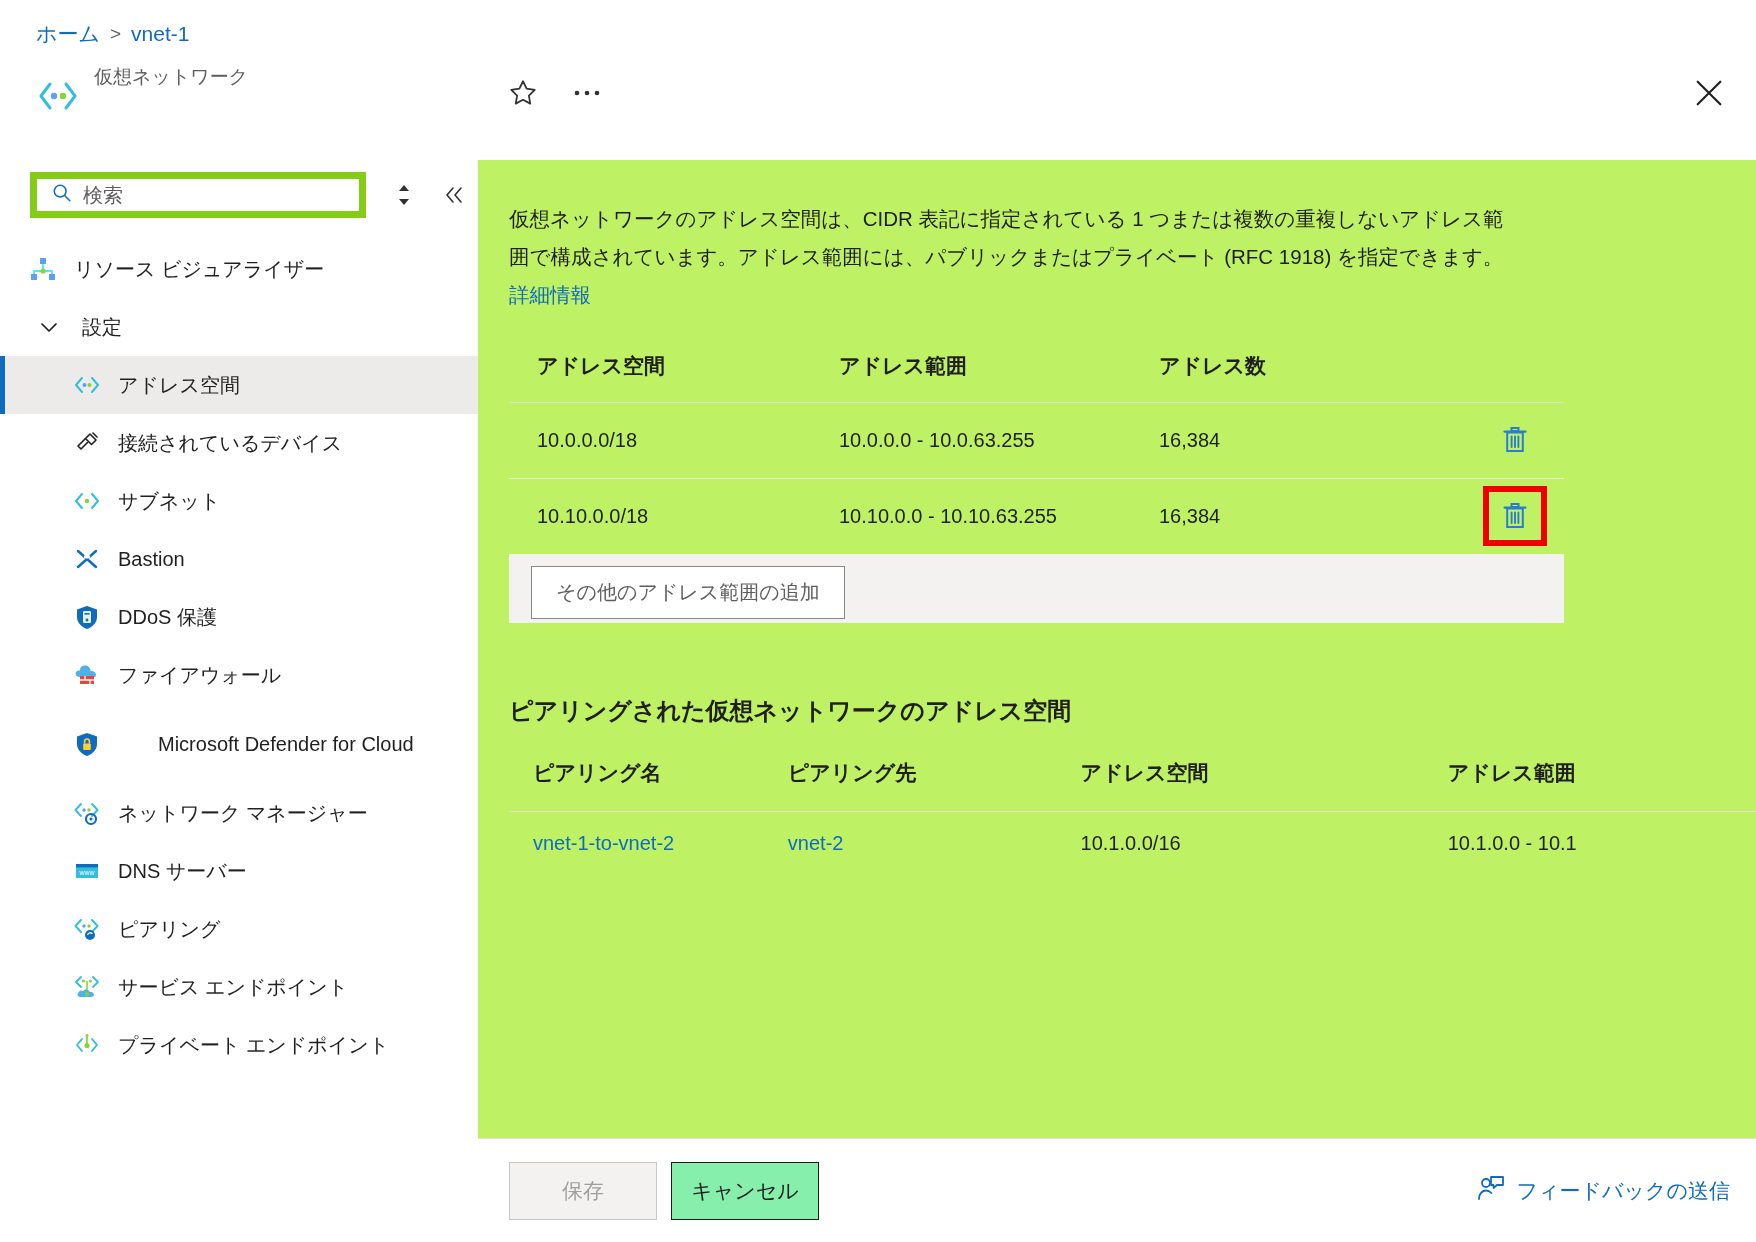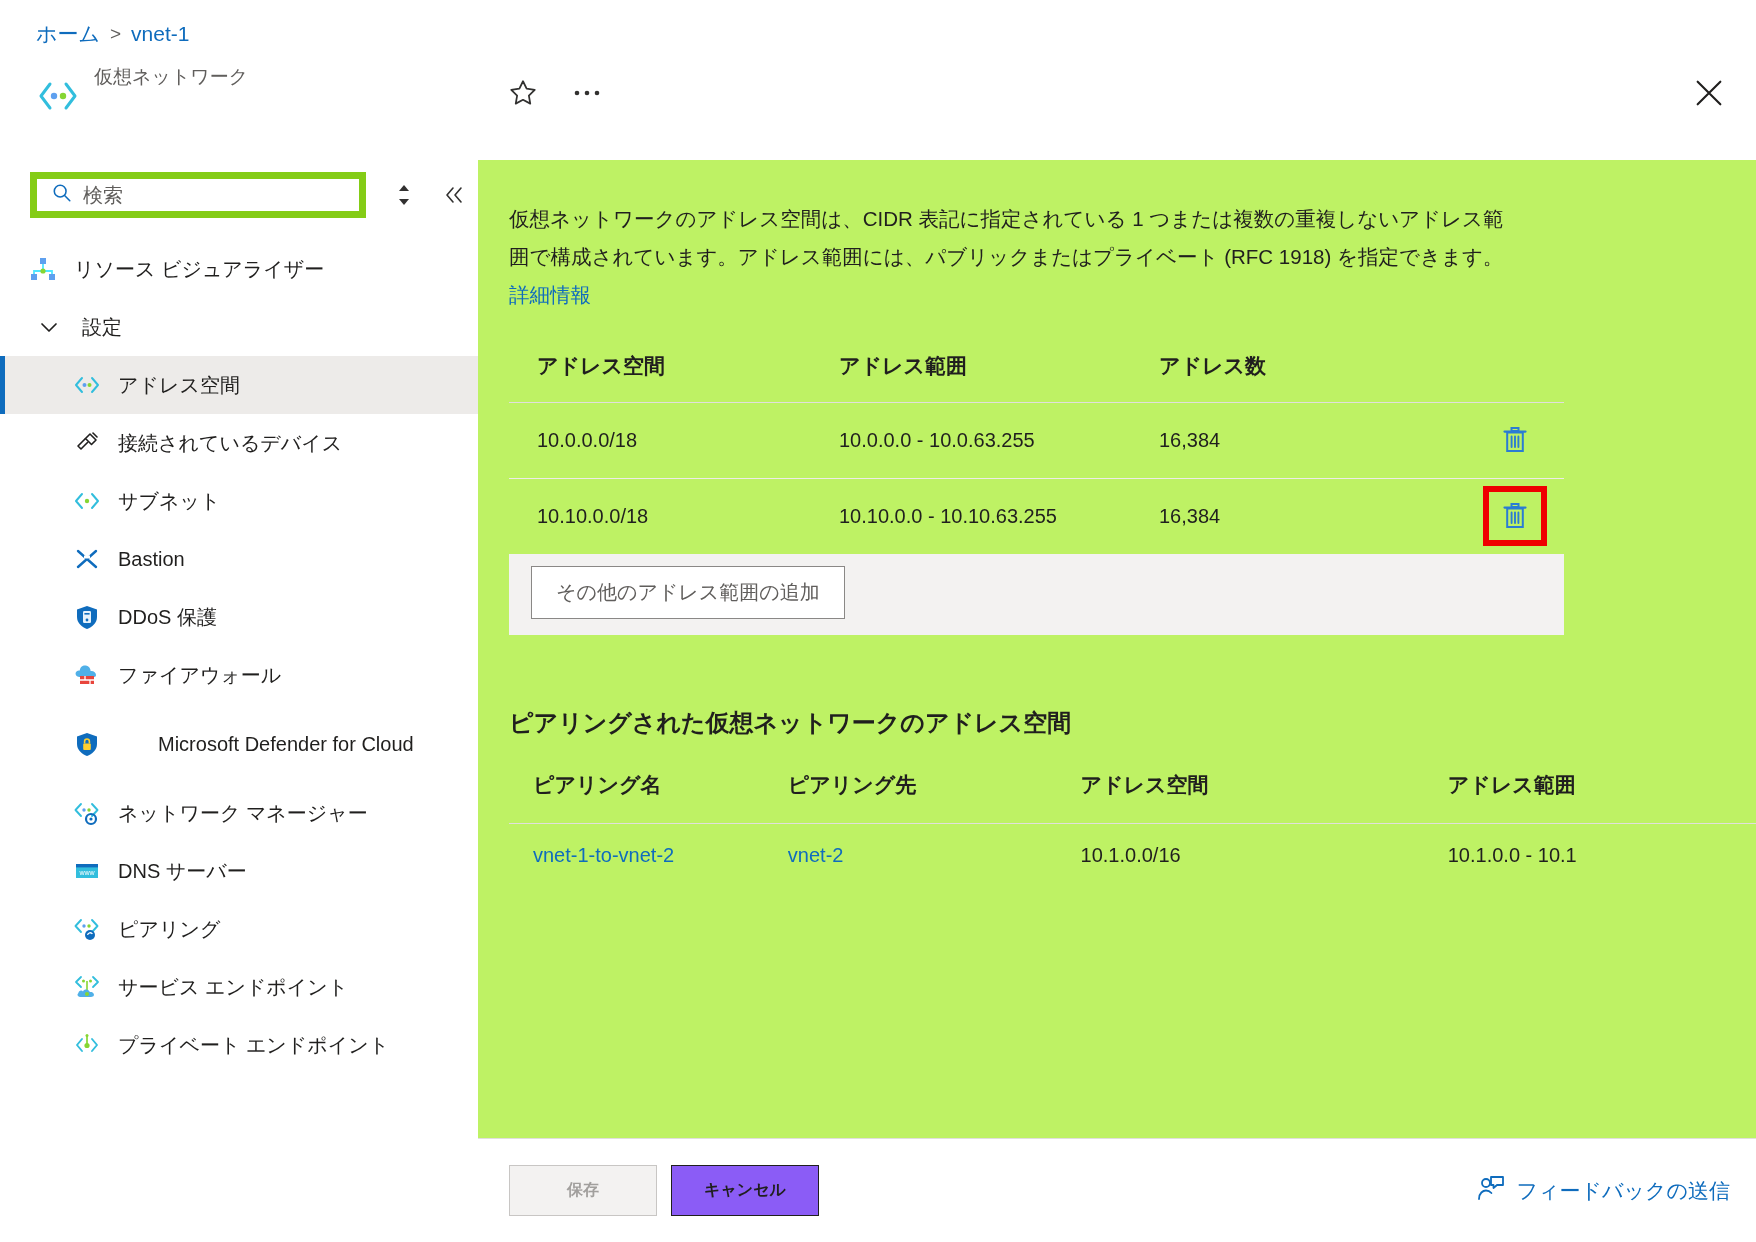--- a/index.html
+++ b/index.html
@@ -108,21 +108,21 @@
 
   .del-cell { text-align: right; padding-right: 28px !important; }
   .del-btn {
     display: inline-flex; align-items: center; justify-content: center;
     width: 42px; height: 38px; cursor: pointer; background: none; border: none;
   }
   .del-btn.highlighted { outline: 6px solid #ef0000; outline-offset: 5px; }
 
   .addrow-bar {
     margin-left: 31px; width: 1055px; background: #f3f2f1;
-    padding: 12px 0 16px 22px;
+    padding: 12px 0 4px 22px;
   }
   .btn-addrange {
     font-family: inherit; font-size: 20px; color: #605e5c;
     background: #ffffff; border: 1px solid #8a8886;
     padding: 12px 24px; cursor: pointer;
   }
 
   .peer-heading {
     margin-left: 31px; margin-top: 72px;
     font-size: 24px; font-weight: 600; color: #201f1e;
@@ -141,25 +141,25 @@
   .pc1 { width: 262px; padding-left: 24px !important; }
   .pc2 { width: 275px; }
   .pc3 { width: 345px; }
   .pc4 { width: 330px; }
 
   
   .footer-sep { position: absolute; left: 478px; right: 0; top: 1138px; height:1px; background:#e1dfdd; }
   .footer { position: absolute; left: 478px; right: 0; top: 1139px; height: 103px; background: #fff; }
   .footer-inner { display:flex; align-items:center; height: 100%; padding-left: 31px; }
   .btn {
-    font-family: inherit; font-size: 16px; padding: 14px 0;
-    width: 148px; text-align: center; cursor: pointer; font-weight: bold;
+    font-family: inherit; font-size: 21px; padding: 14px 0;
+    width: 148px; text-align: center; cursor: pointer;
   }
   .btn-save { background:#f3f2f1; color:#a19f9d; border:1px solid #c8c6c4; cursor: not-allowed; }
-  .btn-cancel { background:#8b5cf6; color:#201f1e; border:1px solid #201f1e; margin-left: 14px; }
+  .btn-cancel { background:#86efac; color:#201f1e; border:1px solid #201f1e; margin-left: 14px; }
   .feedback {
     position: absolute; right: 26px; top: 50%; transform: translateY(-50%);
     display:flex; align-items:center; gap: 12px; cursor:pointer;
   }
   .feedback .fb-label { color:#0f6cbd; font-size: 21px; }
 </style>
 </head>
 <body>
 
 <div class="page">

